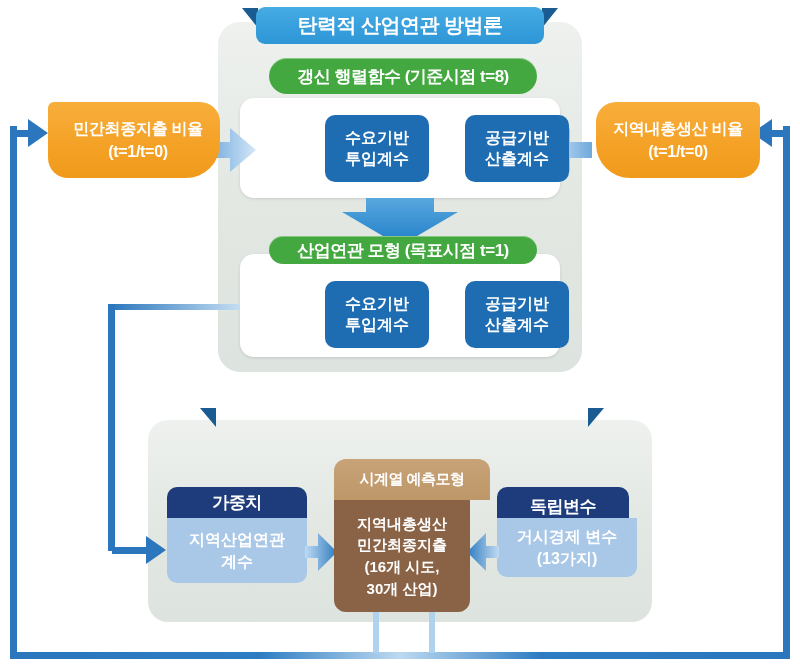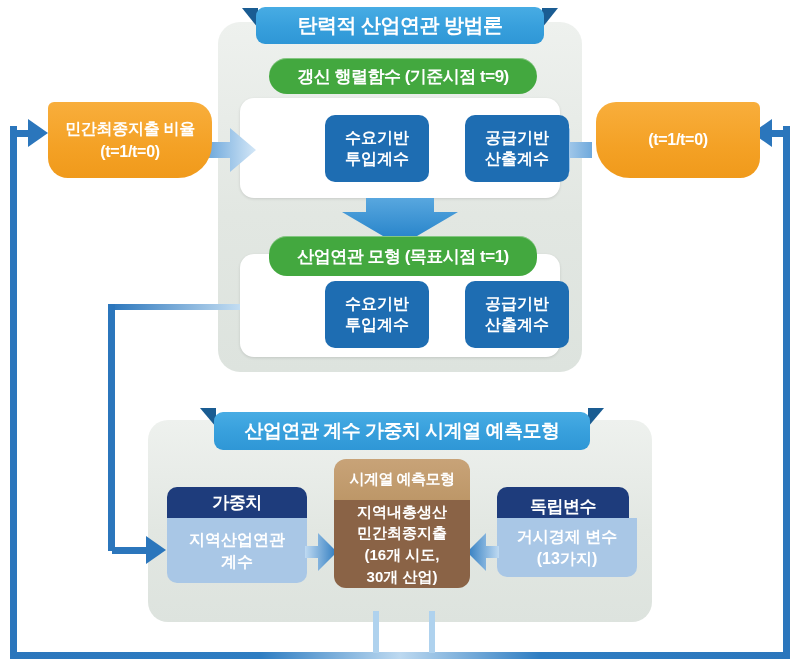--- a/index.html
+++ b/index.html
@@ -37,21 +37,21 @@
     background:#1e6db2;border-radius:10px;color:#ffffff;font-size:16px;line-height:1.3;
     display:flex;flex-direction:column;align-items:center;justify-content:center;text-align:center;margin-left:47px;
   }
   
   .orange{
     background:linear-gradient(180deg,#f8ae3c 0%,#f4a125 60%,#f09a1b 100%);
     color:#ffffff;font-size:16px;line-height:1.45;
     display:flex;flex-direction:column;align-items:center;justify-content:center;text-align:center;
     z-index:3;letter-spacing:-0.3px;
   }
-  .orange.left{border-radius:6px 20px 34px 20px;}
+  .orange.left{border-radius:6px 20px 34px 20px;padding-left:8px;}
   .orange.right{border-radius:20px 6px 20px 34px;}
   
   .navyhead{
     background:#1e3c7c;border-radius:10px 10px 0 0;color:#ffffff;font-size:17px;
     display:flex;align-items:center;justify-content:center;letter-spacing:-0.5px;
   }
   .ltblue{
     background:#a9c7e6;border-radius:0 0 10px 10px;color:#ffffff;font-size:16px;line-height:1.35;
     display:flex;flex-direction:column;align-items:center;justify-content:center;text-align:center;
   }
@@ -95,21 +95,21 @@
 
   <div class="abs panel" style="left:218px;top:22px;width:364px;height:350px;"></div>
 
   <div class="abs fold fold-l" style="left:242px;top:8px;width:16px;height:20px;"></div>
   <div class="abs fold fold-r" style="left:542px;top:8px;width:16px;height:20px;"></div>
   <div class="abs ribbon" style="left:256px;top:7px;width:288px;height:37px;">
     <span>탄력적 산업연관 방법론</span>
   </div>
 
   <div class="abs pill" style="left:269px;top:58px;width:268px;height:36px;">
-    <span>갱신 행렬함수 (기준시점 t=9)</span>
+    <span>갱신 행렬함수 (기준시점 t=8)</span>
   </div>
 
   <div class="abs whitebox" style="left:240px;top:98px;width:320px;height:100px;"></div>
   <div class="abs bluebox" style="left:278px;top:115px;width:104px;height:67px;z-index:3;">
     <div>수요기반</div>
     <div>투입계수</div>
   </div>
   <div class="abs bluebox" style="left:418px;top:115px;width:104px;height:67px;z-index:3;">
     <div>공급기반</div>
     <div>산출계수</div>
@@ -129,21 +129,21 @@
   <svg style="left:342px;top:198px;" width="116" height="48" viewBox="0 0 116 48">
     <defs>
         <linearGradient id="grad-down" x1="0" y1="0" x2="0" y2="1">
       <stop offset="0" stop-color="#58a7df"></stop>
           <stop offset="1" stop-color="#1f7ec6"></stop>
     </linearGradient>
       </defs>
     <polygon points="24,0 92,0 92,14 116,14 58,48 0,14 24,14" fill="url(#grad-down)"></polygon>
   </svg>
 
-  <div class="abs pill" style="left:269px;top:236px;width:268px;height:40px;">
+  <div class="abs pill" style="left:269px;top:236px;width:268px;height:28px;">
     <span>산업연관 모형 (목표시점 t=1)</span>
   </div>
 
   <div class="abs whitebox" style="left:240px;top:254px;width:320px;height:103px;"></div>
   <div class="abs bluebox" style="left:278px;top:281px;width:104px;height:67px;z-index:3;">
     <div>수요기반</div>
     <div>투입계수</div>
   </div>
   <div class="abs bluebox" style="left:418px;top:281px;width:104px;height:67px;z-index:3;">
     <div>공급기반</div>
@@ -158,52 +158,50 @@
     <defs>
         <linearGradient id="grad-oleft" x1="0" y1="0" x2="1" y2="0">
       <stop offset="0" stop-color="#6fa9dc"></stop>
           <stop offset="1" stop-color="#d4e7f7"></stop>
     </linearGradient>
       </defs>
     <polygon points="0,20 22,20 22,6 48,28 22,50 22,36 0,36" fill="url(#grad-oleft)"></polygon>
   </svg>
 
   <div class="abs orange right" style="left:596px;top:102px;width:164px;height:76px;">
+    <div>지역내총생산 비율</div>
     <div>(t=1/t=0)</div>
   </div>
   <svg style="left:544px;top:122px;" width="48" height="56" viewBox="0 0 48 56">
     <defs>
         <linearGradient id="grad-oright" x1="0" y1="0" x2="1" y2="0">
       <stop offset="0" stop-color="#d4e7f7"></stop>
           <stop offset="1" stop-color="#6fa9dc"></stop>
     </linearGradient>
       </defs>
     <polygon points="48,20 26,20 26,6 0,28 26,50 26,36 48,36" fill="url(#grad-oright)"></polygon>
   </svg>
 
   <div class="abs panel" style="left:148px;top:420px;width:504px;height:202px;border-radius:20px;"></div>
 
   <div class="abs fold fold-l" style="left:200px;top:408px;width:16px;height:19px;"></div>
   <div class="abs fold fold-r" style="left:588px;top:408px;width:16px;height:19px;"></div>
-  <div class="abs ribbon" style="left:214px;top:412px;width:376px;height:38px;font-size:19px;">
-    <span>산업연관 계수 가중치 시계열 예측모형</span>
-  </div>
 
   <div class="abs ltblue" style="left:167px;top:518px;width:140px;height:65px;">
     <div>지역산업연관</div>
     <div>계수</div>
   </div>
   <div class="abs navyhead" style="left:167px;top:487px;width:140px;height:31px;">
     <span>가중치</span>
   </div>
 
-  <div class="abs brownhead" style="left:334px;top:459px;width:136px;height:41px;">
+  <div class="abs brownhead" style="left:334px;top:459px;width:156px;height:41px;">
     <span>시계열 예측모형</span>
   </div>
-  <div class="abs brownbody" style="left:334px;top:500px;width:136px;height:88px;">
+  <div class="abs brownbody" style="left:334px;top:500px;width:136px;height:112px;">
     <div>지역내총생산</div>
     <div>민간최종지출</div>
     <div>(16개 시도,</div>
     <div>30개 산업)</div>
   </div>
 
   <div class="abs navyhead" style="left:497px;top:487px;width:132px;height:31px;align-items:flex-end;">
     <span>독립변수</span>
   </div>
   <div class="abs ltblue" style="left:497px;top:518px;width:140px;height:59px;justify-content:center;">

